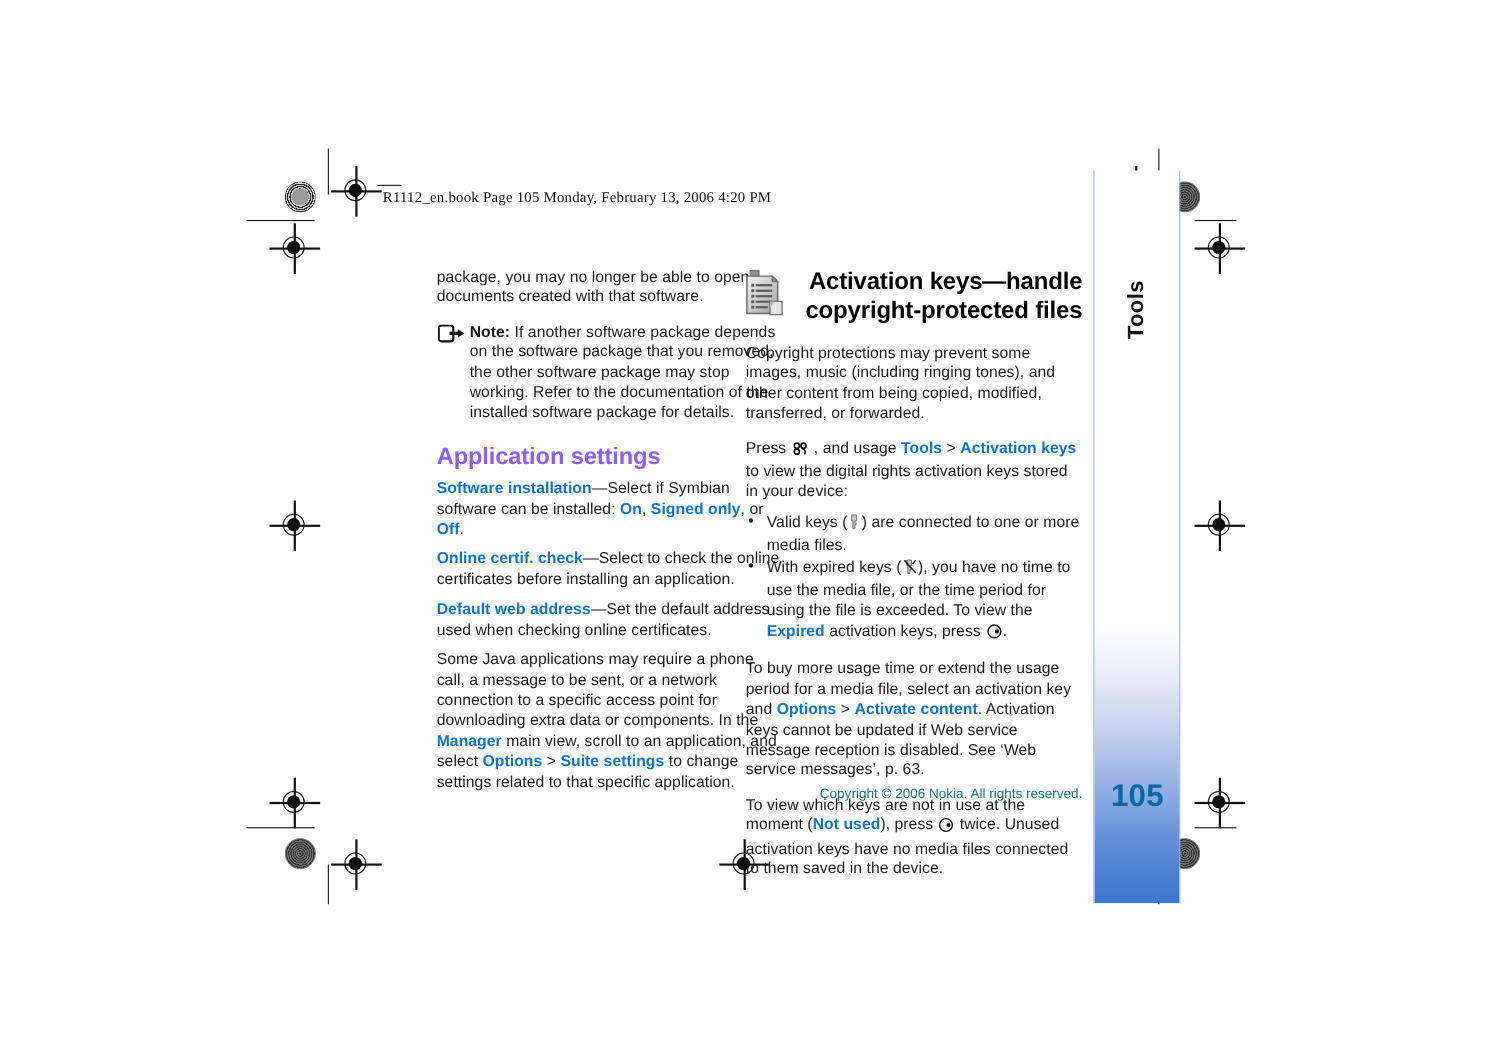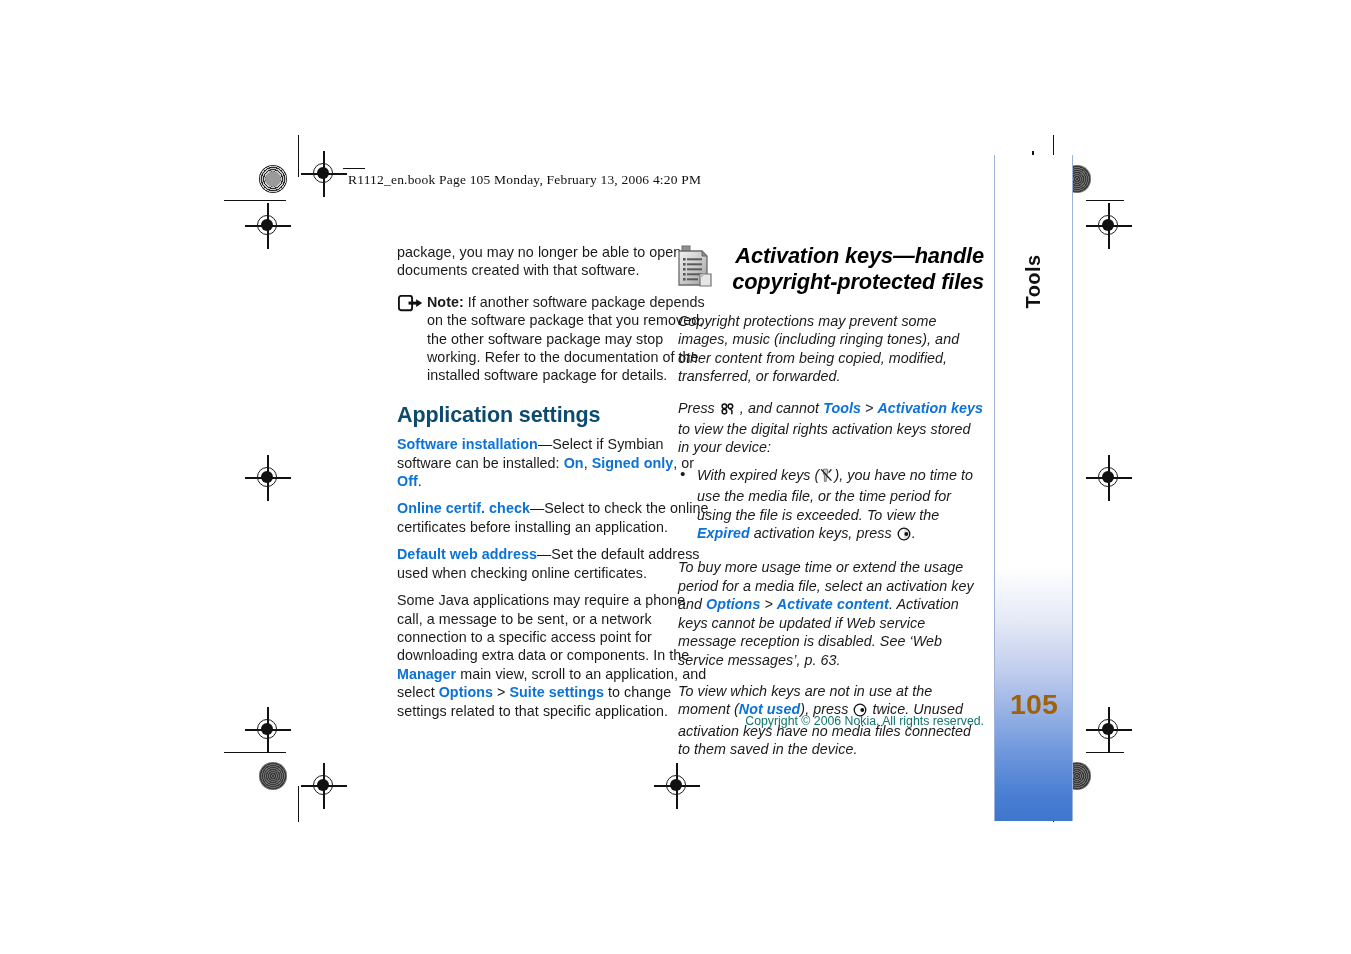--- a/index.html
+++ b/index.html
@@ -108,36 +108,35 @@
   #col-left {
     left: 350px;
     top: 243px;
     width: 312px;
     margin-left: 47px;
   }
   #col-right {
     left: 678px;
     top: 243px;
     width: 306px;
-    font-style: italic;
   }
   .col p {
     margin: 0 0 13px 0;
   }
   .col p.tight { margin-bottom: 9px; }
   .lnk {
     color: #0b72d8;
     font-weight: 600;
   }
   h2.sec-head {
     font-size: 21.5px;
     font-weight: bold;
     letter-spacing: -0.1px;
     margin: 21px 0 11px 0;
-    color: #0c4a6e;
+    color: #8b5cf6;
   }
 
   
   .note {
     position: relative;
     margin: 0 0 14px 0;
     padding-left: 30px;
     line-height: 18.4px;
   }
   .note .note-ico {
@@ -246,26 +245,26 @@
     transform-origin: center center;
     white-space: nowrap;
     font-size: 20px;
     font-weight: bold;
     letter-spacing: 0.4px;
     color: #111;
   }
   #page-num {
     position: absolute;
     left: 1000px;
-    top: 688px;
+    top: 708px;
     width: 68px;
     text-align: center;
     font-size: 28.5px;
     font-weight: bold;
-    color: #a16207;
+    color: #0369a1;
     letter-spacing: 0.2px;
   }
 </style>
 </head>
 <body>
 
 <div id="page">
 
   <div class="halftone" style="left:259px;top:165px;"></div>
   <div class="reg-mark" style="left:301px;top:151px;">
@@ -423,23 +422,26 @@
 
     <p>Copyright protections may prevent some images, music (including ringing tones), and other content from being copied, modified, transferred, or forwarded.</p>
 
     <p class="tight"><span>Press </span><span class="glyph"><svg width="15" height="15" viewBox="0 0 15 15">
             <g fill="none" stroke="#111" stroke-width="1.5">
               <circle cx="4.4" cy="5.2" r="2.3"></circle>
               <circle cx="10.4" cy="5.2" r="2.3"></circle>
               <circle cx="4.4" cy="10.6" r="2.3"></circle>
             </g>
             <path d="M9.2 7.6 q4 1.2 2.4 5.6" stroke="#111" stroke-width="1.5" fill="none"></path>
-          </svg></span><span> , and cannot </span><span class="lnk">Tools</span><span> &gt; </span><span class="lnk">Activation keys</span><span> to view the digital rights activation keys stored in your device:</span></p>
+          </svg></span><span> , and usage </span><span class="lnk">Tools</span><span> &gt; </span><span class="lnk">Activation keys</span><span> to view the digital rights activation keys stored in your device:</span></p>
 
     <ul class="bullets">
+      <li><span>Valid keys (</span><span class="glyph"><svg width="11" height="15" viewBox="0 0 11 15">
+              <path d="M3.2 1.2 H7.8 V6.4 H6.2 V8.4 H7.4 V10 H6.2 V13.6 H4.4 V6.4 H3.2 Z" fill="#c9c9c9" stroke="#6f6f6f" stroke-width="0.9"></path>
+            </svg></span><span>) are connected to one or more media files.</span></li>
       <li><span>With expired keys (</span><span class="glyph"><svg width="13" height="15" viewBox="0 0 13 15">
               <path d="M3.4 1.2 H7.6 V6.2 H6.2 V8.2 H7.2 V9.8 H6.2 V13.4 H4.4 V6.2 H3.4 Z" fill="#c9c9c9" stroke="#6f6f6f" stroke-width="0.9"></path>
               <path d="M1.2 1.4 L11.4 12.6" stroke="#111" stroke-width="1.3"></path>
               <path d="M11.4 1.4 L8.6 4.6" stroke="#111" stroke-width="1.3"></path>
             </svg></span><span>), you have no time to use the media file, or the time period for using the file is exceeded. To view the </span><span class="lnk">Expired</span><span> activation keys, press </span><span class="glyph"><svg width="14" height="14" viewBox="0 0 14 14">
               <circle cx="7" cy="7" r="5.8" fill="#fff" stroke="#111" stroke-width="1.3"></circle>
               <path d="M7 1.2 A5.8 5.8 0 0 1 7 12.8 Z" fill="#111" opacity="0.12"></path>
               <circle cx="9.3" cy="7" r="1.9" fill="#111"></circle>
             </svg></span><span>.</span></li>
     </ul>

